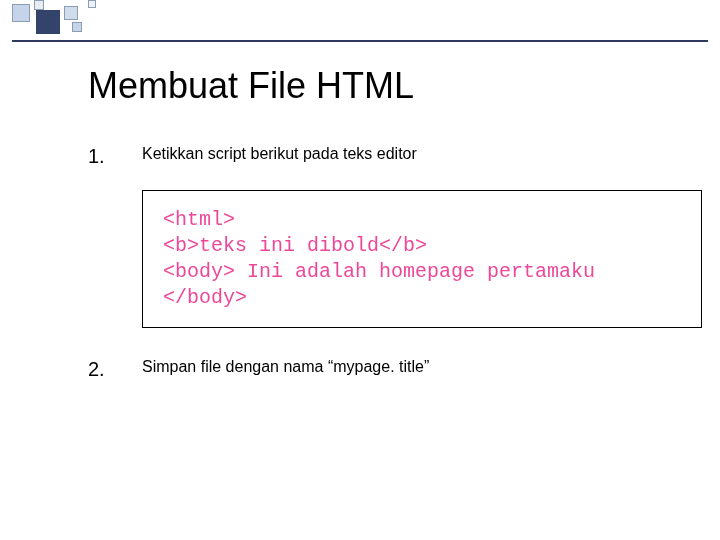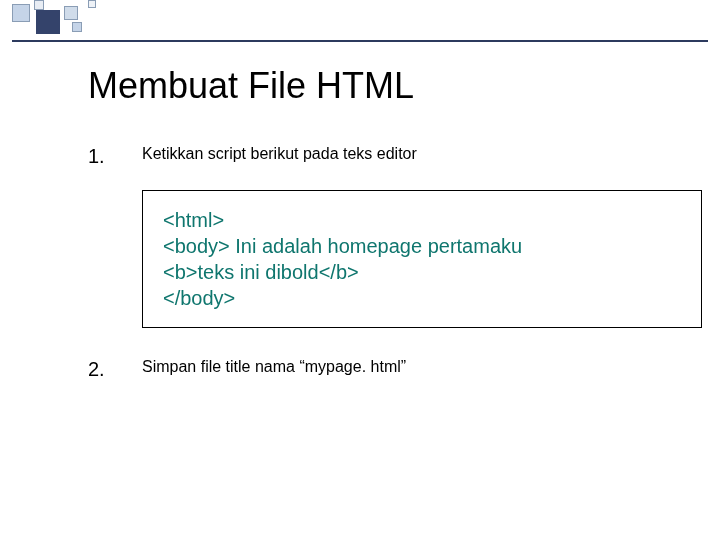--- a/index.html
+++ b/index.html
@@ -75,23 +75,23 @@
     }
     .code-box {
       margin-left: 54px;
       margin-top: 6px;
       margin-bottom: 30px;
       border: 1.5px solid #000;
       padding: 16px 20px;
       width: 560px;
     }
     .code-line {
-      font-family: Liberation Sans, sans-serif;
+      font-family: Liberation Mono, monospace;
       font-size: 20px;
-      color: #0f766e;
+      color: #ec4899;
       line-height: 1.3;
       white-space: pre;
     }
   </style>
 </head>
 <body>
 
 <div class="corner-decoration">
   <div class="block b1"></div>
   <div class="block b2"></div>
@@ -106,22 +106,22 @@
 <div class="content">
   <h1 class="title">Membuat File HTML</h1>
 
   <div class="list-row">
     <div class="list-num">1.</div>
     <div class="list-text">Ketikkan script berikut pada teks editor</div>
   </div>
 
   <div class="code-box">
     <div class="code-line">&lt;html&gt;</div>
+    <div class="code-line">&lt;b&gt;teks ini dibold&lt;/b&gt;</div>
     <div class="code-line">&lt;body&gt; Ini adalah homepage pertamaku</div>
-    <div class="code-line">&lt;b&gt;teks ini dibold&lt;/b&gt;</div>
     <div class="code-line">&lt;/body&gt;</div>
   </div>
 
   <div class="list-row">
     <div class="list-num">2.</div>
-    <div class="list-text">Simpan file title nama “mypage. html”</div>
+    <div class="list-text">Simpan file dengan nama “mypage. title”</div>
   </div>
 </div>
 
 </body></html>

